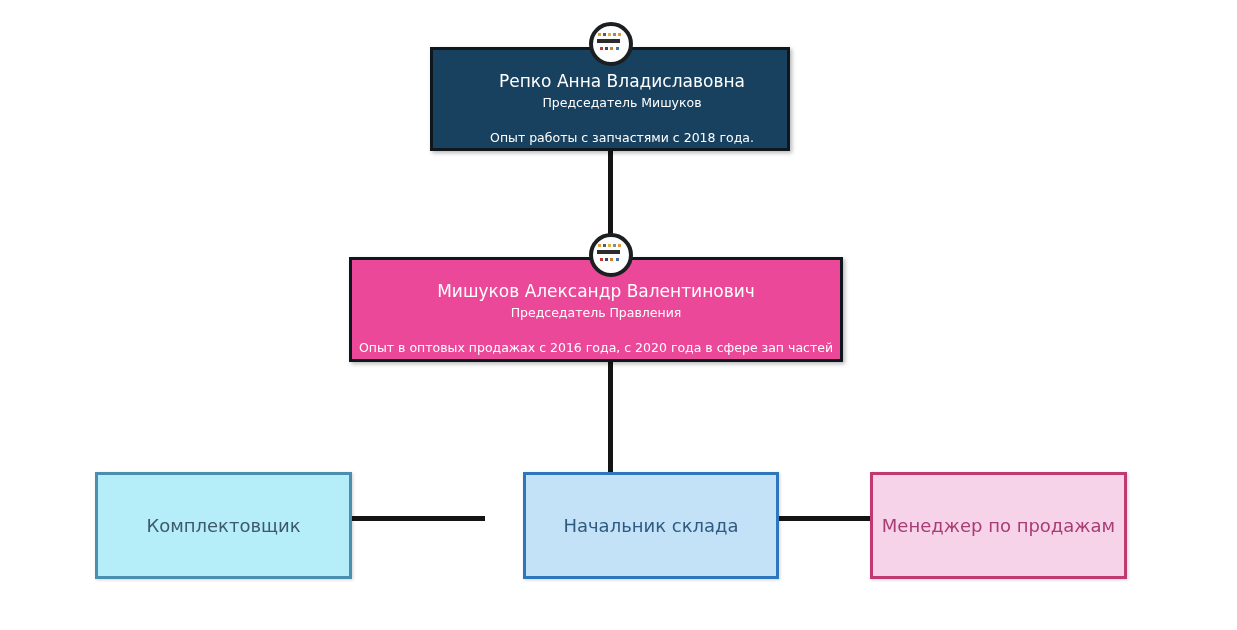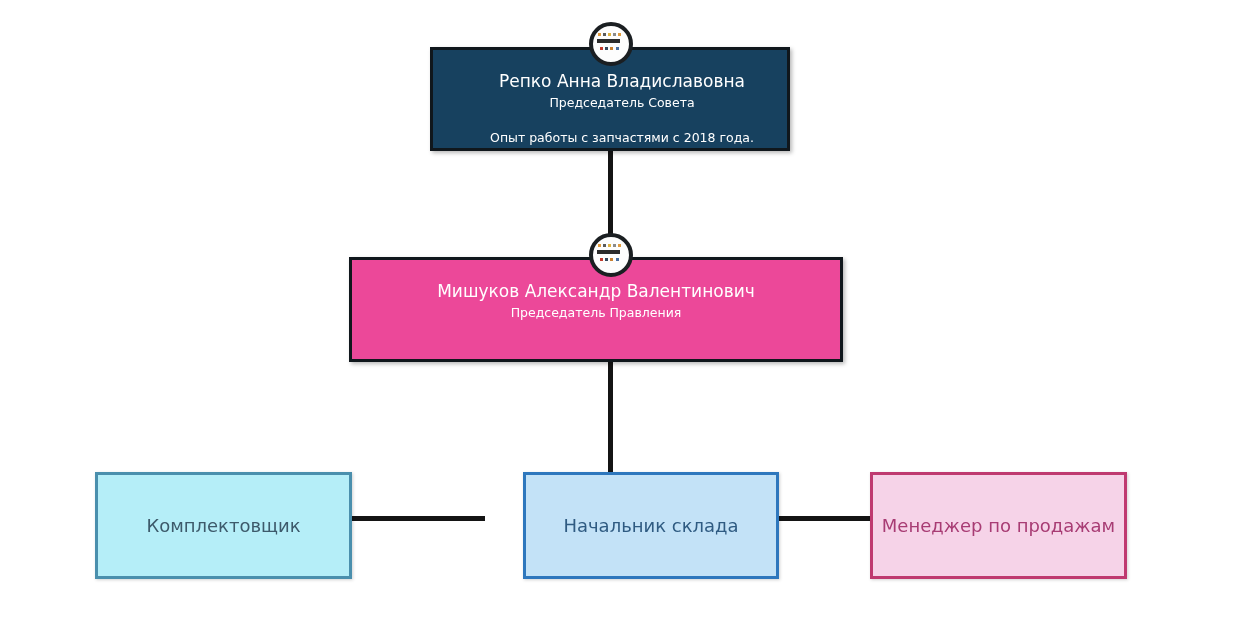--- a/index.html
+++ b/index.html
@@ -80,27 +80,28 @@
 
 <div class="stage">
 
   <div class="connector v-line-1"></div>
   <div class="connector v-line-2"></div>
   <div class="connector h-line-left"></div>
   <div class="connector h-line-right"></div>
 
   <div class="exec-node node-top">
     <div class="name">Репко Анна Владиславовна</div>
-    <div class="role">Председатель Совета</div>
+    <div class="role">Председатель Мишуков</div>
     <div class="note">Опыт работы с запчастями с 2018 года.</div>
   </div>
 
   <div class="exec-node node-mid">
     <div class="name">Мишуков Александр Валентинович</div>
     <div class="role">Председатель Правления</div>
+    <div class="note">Опыт в оптовых продажах с 2016 года, с 2020 года в сфере зап частей</div>
   </div>
 
   <div class="avatar avatar-top">
     <svg width="46" height="46" viewBox="0 0 46 46" xmlns="http://www.w3.org/2000/svg">
       <circle cx="23" cy="23" r="20" fill="#fdfdfd" stroke="#1b1f22" stroke-width="4"></circle>
       <rect x="10" y="12" width="3" height="3" fill="#e09b3d"></rect>
       <rect x="15" y="12" width="3" height="3" fill="#5a5a5a"></rect>
       <rect x="20" y="12" width="3" height="3" fill="#e0b23d"></rect>
       <rect x="25" y="12" width="3" height="3" fill="#8a8a8a"></rect>
       <rect x="30" y="12" width="3" height="3" fill="#e09b3d"></rect>

